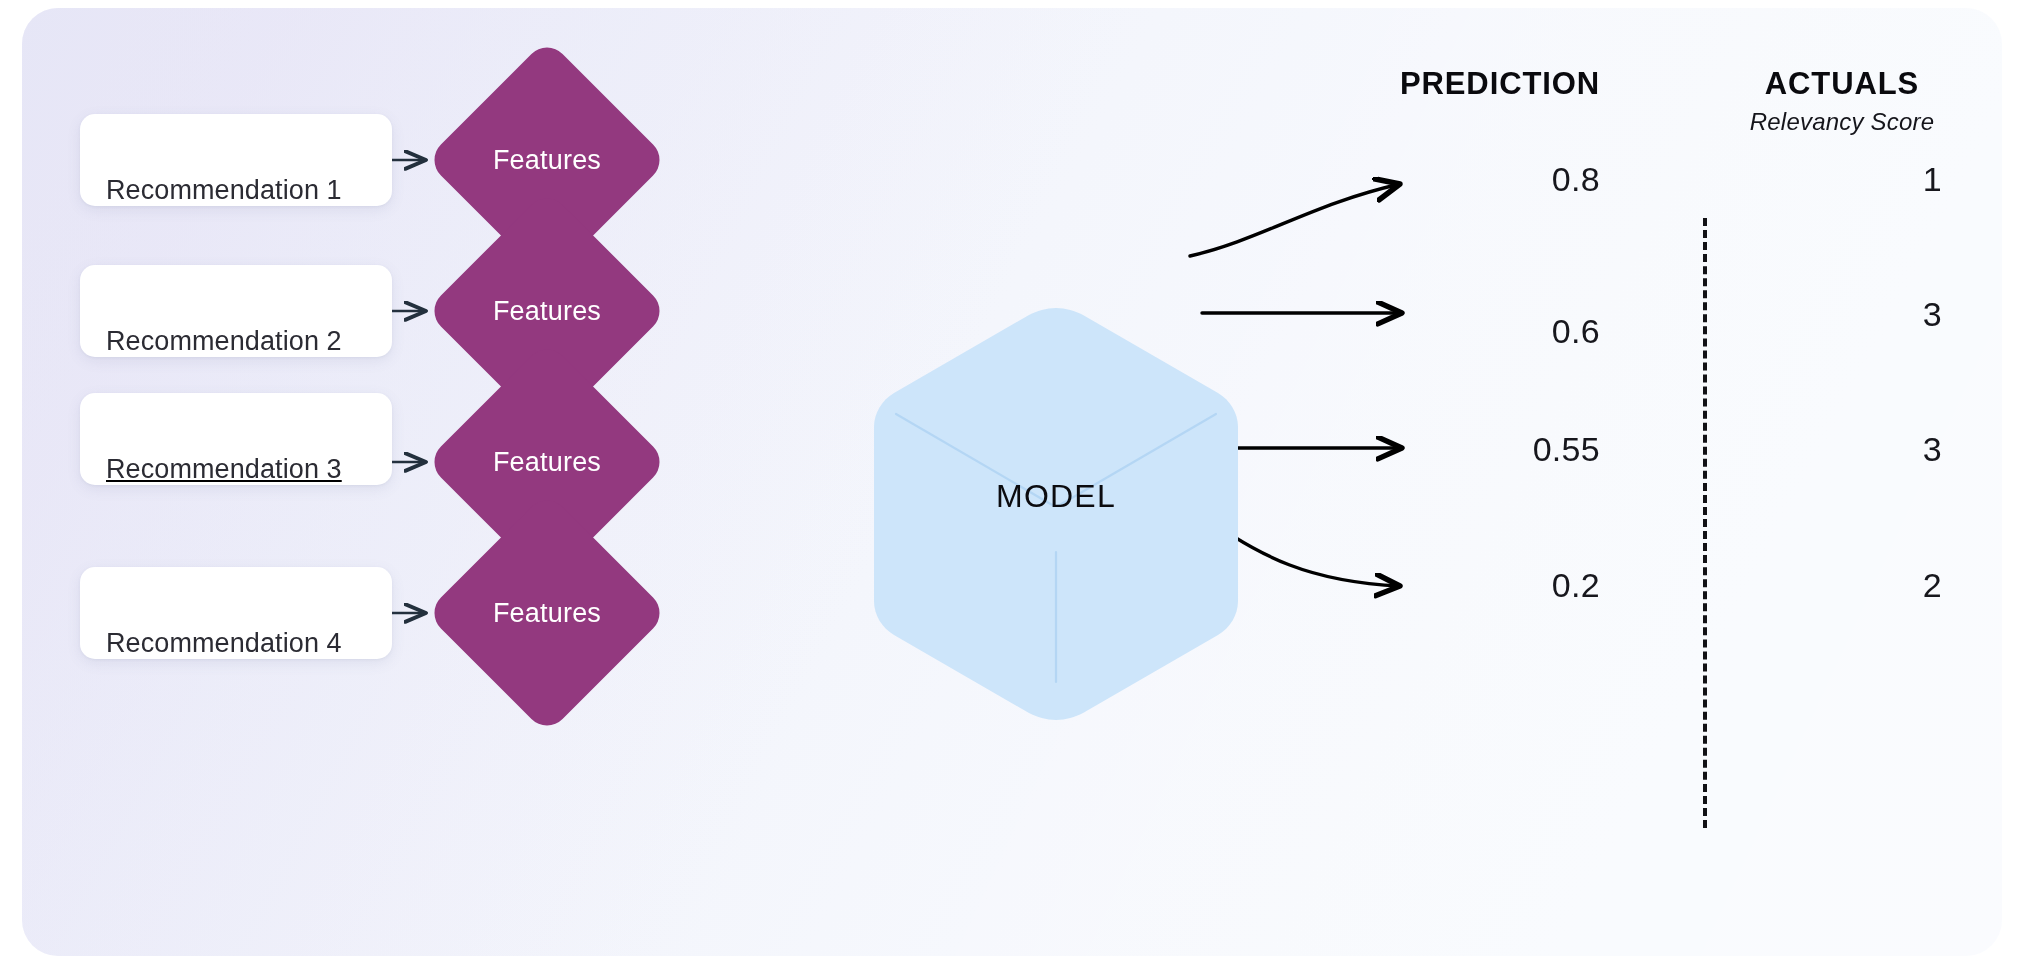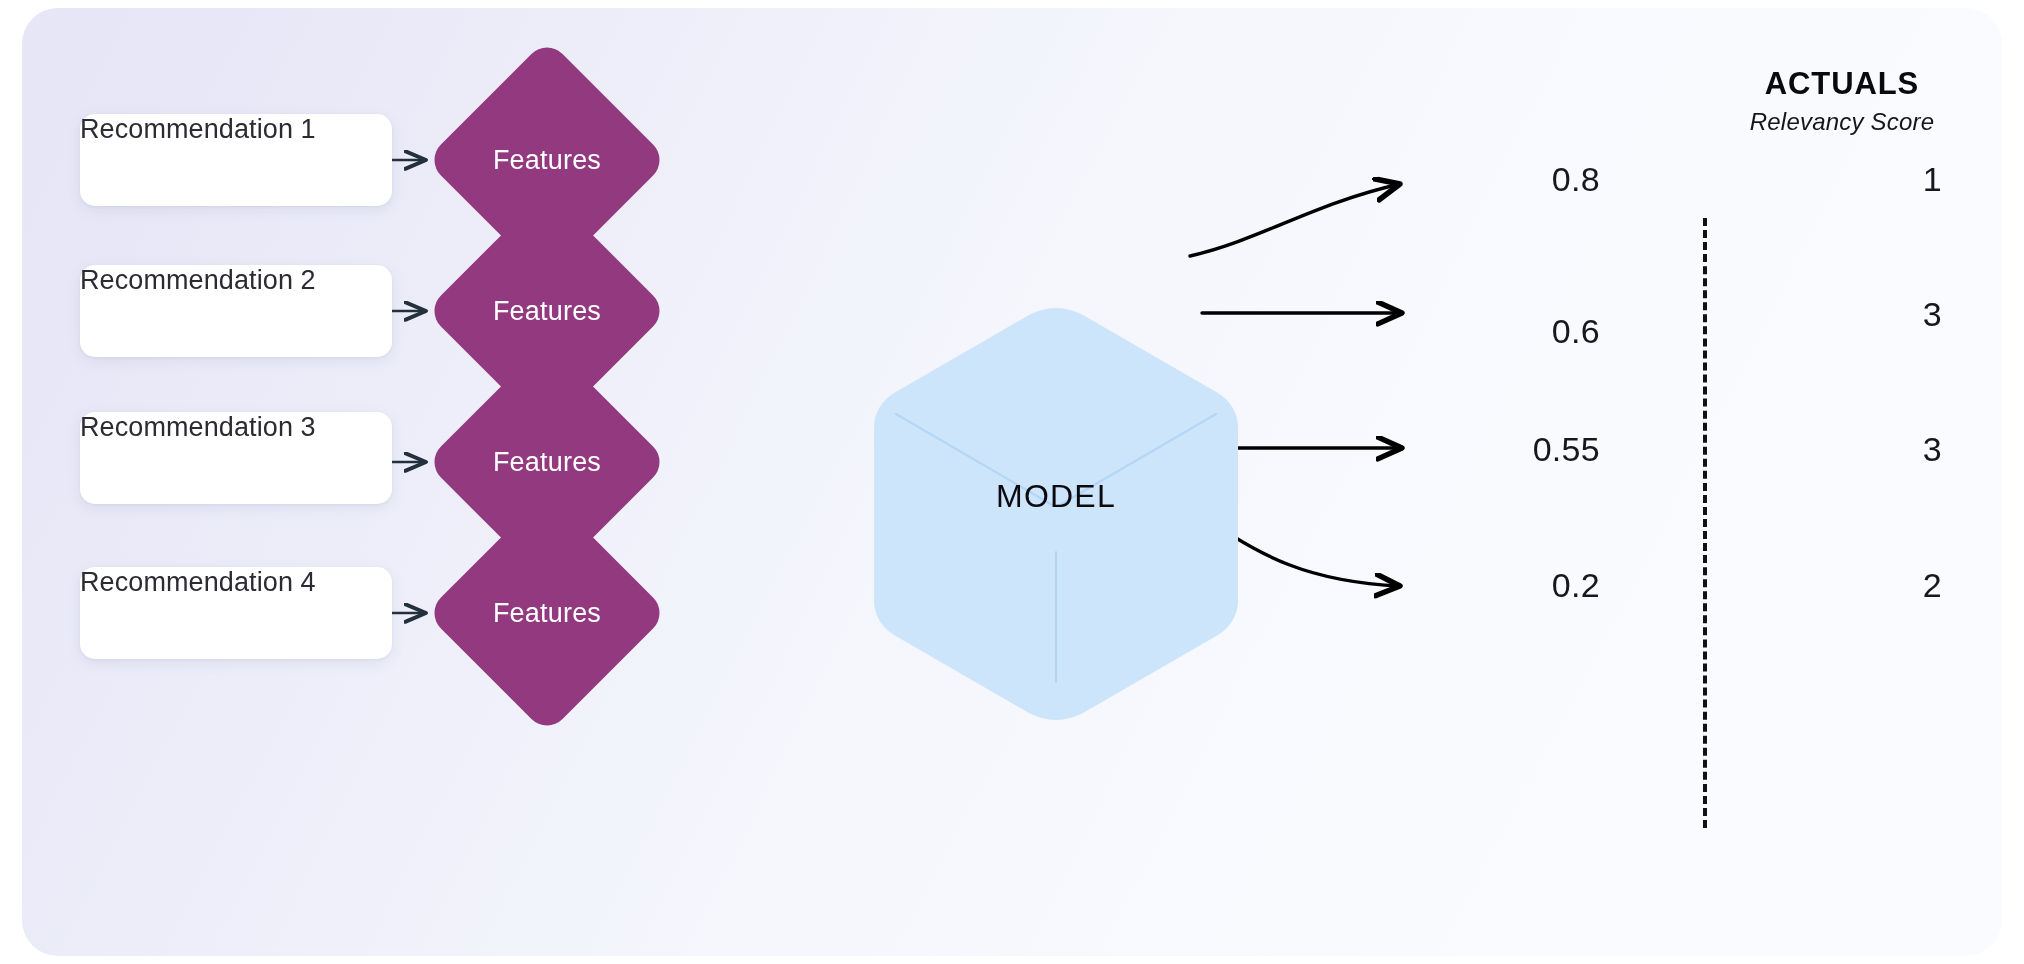--- a/index.html
+++ b/index.html
@@ -48,22 +48,23 @@
 
   
   .rec-card {
     position: absolute;
     width: 312px;
     height: 92px;
     background: #ffffff;
     border-radius: 15px;
     box-shadow: 0 4px 14px rgba(90, 95, 140, 0.10), 0 1px 3px rgba(90,95,140,0.07);
     display: flex;
-    align-items: flex-start;
+    align-items: flex-end;
     box-sizing: border-box;
+    padding-left: 26px;
   }
   .rec-card .rec-label {
     font-size: 27px;
     color: #2b2b33;
     letter-spacing: 0.1px;
     white-space: nowrap;
   }
 
   
   .diamond-wrap {
@@ -190,21 +191,21 @@
       </g>
     </svg>
   </div>
 
   <div class="rec-card" style="left:58px; top:106px;">
     <span class="rec-label">Recommendation 1</span>
   </div>
   <div class="rec-card" style="left:58px; top:257px;">
     <span class="rec-label">Recommendation 2</span>
   </div>
-  <div class="rec-card" style="left:58px; top:404px;">
+  <div class="rec-card" style="left:58px; top:385px;text-decoration:underline;">
     <span class="rec-label">Recommendation 3</span>
   </div>
   <div class="rec-card" style="left:58px; top:559px;">
     <span class="rec-label">Recommendation 4</span>
   </div>
 
   <div class="diamond-wrap" style="left:439px; top:66px;">
     <div class="diamond-shape"></div>
     <div class="diamond-label">Features</div>
   </div>
@@ -238,20 +239,23 @@
              L 159 11
              C 167 7 176 4 186 4 Z"></path>
     <g stroke="#b4d6f4" stroke-width="2.2" fill="none" stroke-linecap="round">
       <line x1="26" y1="110" x2="184" y2="202"></line>
       <line x1="346" y1="110" x2="188" y2="202"></line>
       <line x1="186" y1="248" x2="186" y2="378"></line>
     </g>
   </svg>
   <div id="model-label">MODEL</div>
 
+  <div class="col-head" style="left:1358px; top:58px; width:240px;">
+    <span class="h-title">PREDICTION</span>
+  </div>
   <div class="col-head" style="left:1700px; top:58px; width:240px;">
     <span class="h-title">ACTUALS</span>
     <span class="h-sub">Relevancy Score</span>
   </div>
 
   <div id="divider"></div>
 
   <div class="val-cell" style="left:1378px; top:152px;">0.8</div>
   <div class="val-cell" style="left:1378px; top:304px;">0.6</div>
   <div class="val-cell" style="left:1378px; top:422px;">0.55</div>

